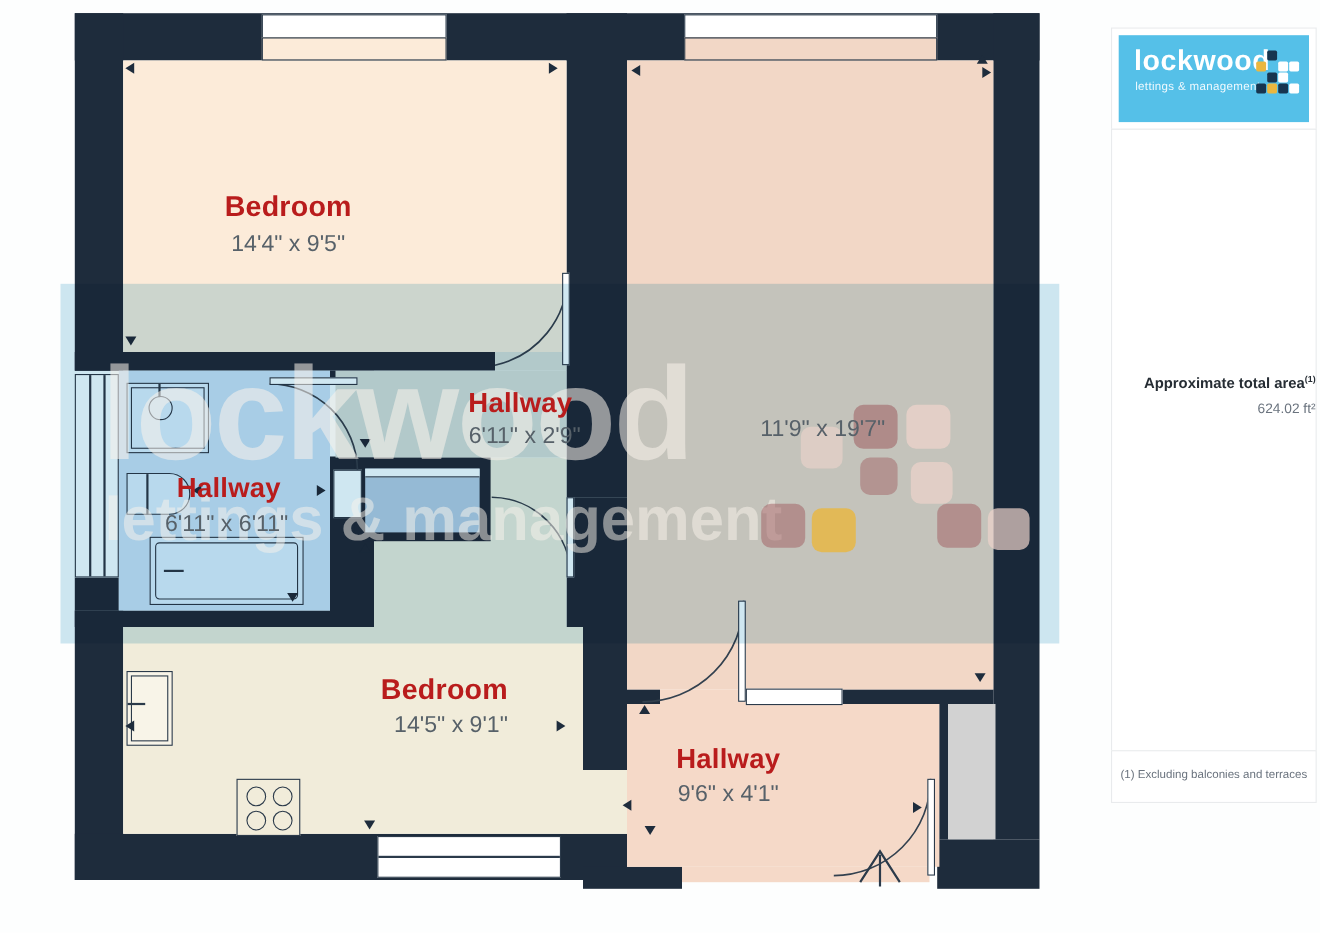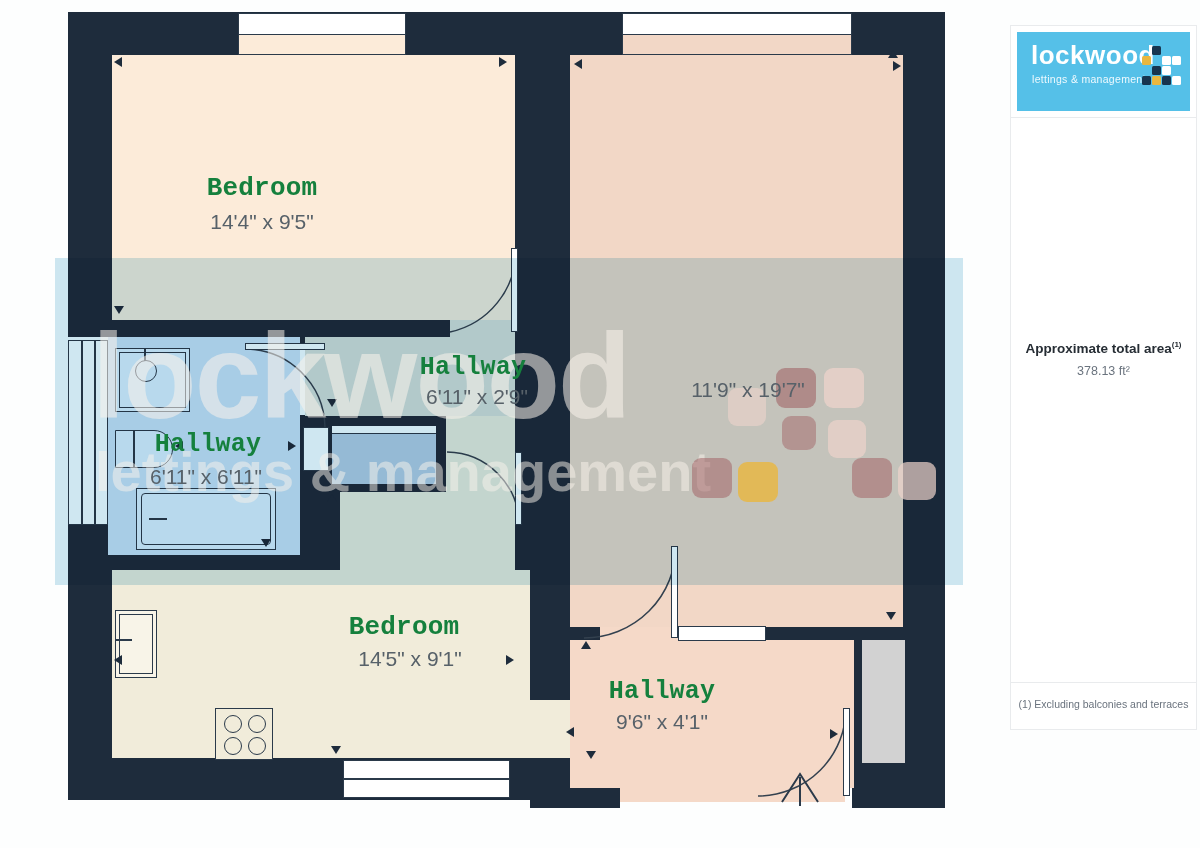--- a/index.html
+++ b/index.html
@@ -6,38 +6,38 @@
   #stage{position:relative;width:1200px;height:848px;background:#fdfefe;overflow:hidden;
          font-family:"Liberation Sans",sans-serif;}
   .abs{position:absolute;}
   .wall{position:absolute;background:#1e2c3c;}
   .floor{position:absolute;}
   .win{position:absolute;background:#ffffff;border:1.5px solid #2b3a4a;box-sizing:border-box;}
   .sill{position:absolute;border:1px solid #2b3a4a;box-sizing:border-box;}
   .leaf{position:absolute;background:#ffffff;border:1px solid #2b3a4a;box-sizing:border-box;}
   .fixture{position:absolute;border:1.5px solid #2b3a4a;box-sizing:border-box;}
   .room-name{position:absolute;transform:translate(-50%,-50%);font-weight:700;font-size:26px;
-             color:#15803d;white-space:nowrap;letter-spacing:0.2px;font-family:Liberation Mono, monospace;}
+             color:#b91c1c;white-space:nowrap;letter-spacing:0.2px;}
   .room-dims{position:absolute;transform:translate(-50%,-50%);font-size:21px;color:#576169;white-space:nowrap;}
   .ar{position:absolute;width:0;height:0;}
   .ar-u{border-left:5px solid transparent;border-right:5px solid transparent;border-bottom:8px solid #1e2c3c;}
   .ar-d{border-left:5px solid transparent;border-right:5px solid transparent;border-top:8px solid #1e2c3c;}
   .ar-l{border-top:5px solid transparent;border-bottom:5px solid transparent;border-right:8px solid #1e2c3c;}
   .ar-r{border-top:5px solid transparent;border-bottom:5px solid transparent;border-left:8px solid #1e2c3c;}
   #wm-band{position:absolute;left:55px;top:258px;width:908px;height:327px;background:#cfe7f1;
            mix-blend-mode:multiply;}
   .wm-text{position:absolute;font-weight:700;color:rgba(250,243,235,0.55);white-space:nowrap;line-height:1;}
   .wm-sq{position:absolute;border-radius:9px;}
   .sb-box{position:absolute;left:1010px;width:187px;background:#fff;border:1px solid #e9ebed;box-sizing:border-box;}
   #logo-blue{position:absolute;left:6px;top:6px;right:6px;bottom:6px;background:#55c0e8;}
   #logo-name{position:absolute;left:14px;top:8px;font-size:26px;font-weight:700;color:#fff;letter-spacing:0.5px;}
   #logo-tagline{position:absolute;left:15px;top:41px;font-size:10.5px;color:#eef9fe;letter-spacing:0.3px;}
   .mk{position:absolute;width:9px;height:9px;border-radius:1.5px;}
   .mk-n{background:#17354f;} .mk-y{background:#eab73f;} .mk-w{background:#ffffff;}
-  #area-block{position:absolute;left:0;right:0;top:222px;text-align:center;}
+  #area-block{position:absolute;left:0;right:0;top:222px;text-align:right;}
   #area-label{font-size:13.5px;font-weight:700;color:#262d34;}
   #area-label sup{font-size:8px;}
   #area-value{margin-top:8px;font-size:12.5px;color:#6a737e;}
   #footnote{position:absolute;left:0;right:0;top:15px;text-align:center;font-size:10.5px;color:#6a737e;}
   #disclaimer{position:absolute;left:14px;right:14px;top:12px;text-align:center;font-size:10.5px;
               line-height:1.55;color:#6a737e;}
   #credit{position:absolute;left:0;right:0;bottom:10px;text-align:center;font-size:12.5px;color:#383e45;
           letter-spacing:0.8px;}
   #credit .bold{font-weight:700;}
   svg.overlay{position:absolute;left:0;top:0;}
@@ -201,21 +201,21 @@
         <span class="mk mk-w" style="left:30px;top:30px;"></span>
       </div>
     </div>
   </div>
 
   <div class="sb-box" style="top:117px;height:566px;">
     <div id="area-block">
       <div id="area-label">
         <span>Approximate total area</span><sup>(1)</sup>
       </div>
-      <div id="area-value">378.13 ft²</div>
+      <div id="area-value">624.02 ft²</div>
     </div>
   </div>
 
   <div class="sb-box" style="top:682px;height:48px;">
     <div id="footnote">(1) Excluding balconies and terraces</div>
   </div>
 
 
 </div>
 

